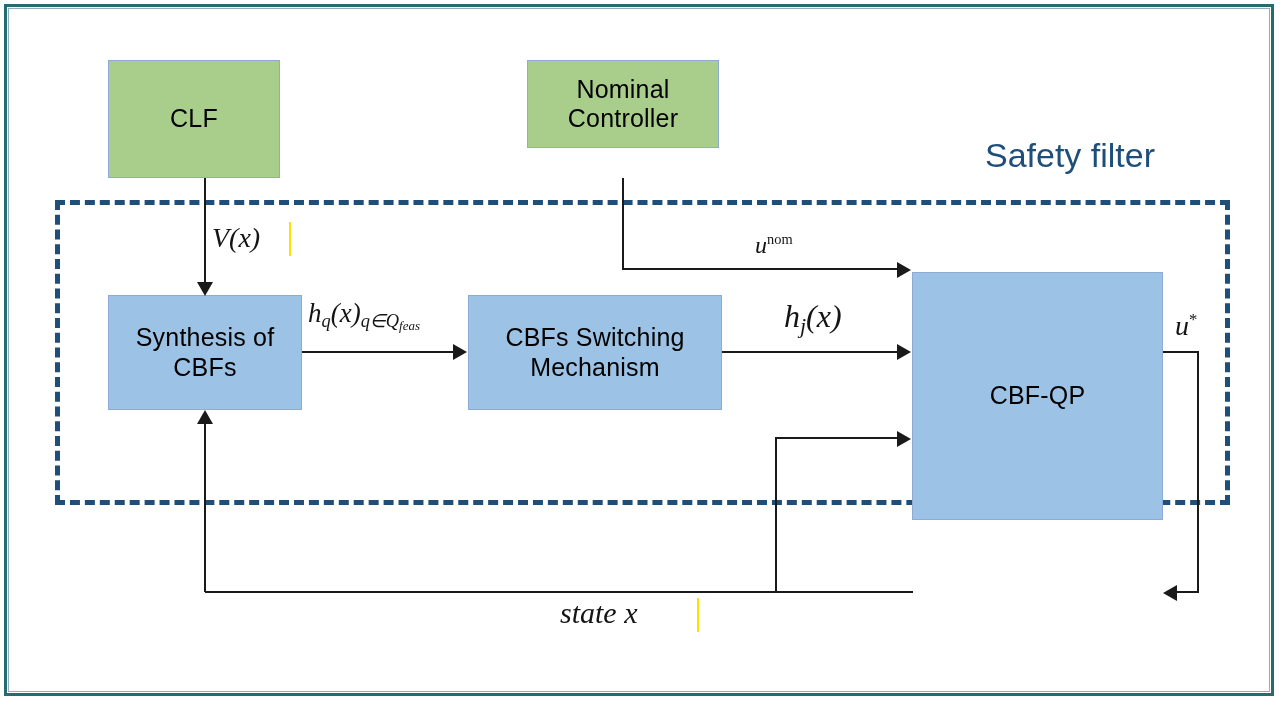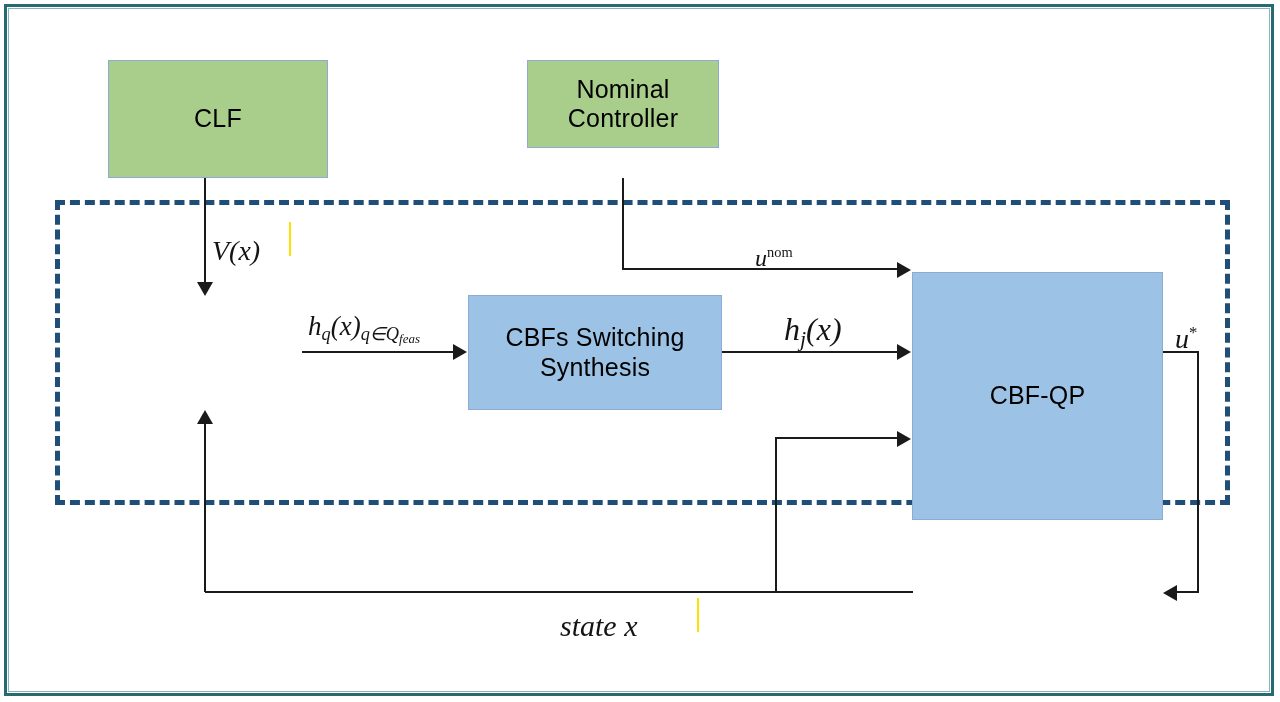--- a/index.html
+++ b/index.html
@@ -63,21 +63,21 @@
     color: #000000;
     font-family: "Liberation Sans", sans-serif;
     font-size: 25px;
     line-height: 1.18;
     letter-spacing: 0.2px;
   }
   .node.green { background: #a9ce8b; }
   .node.blue  { background: #9cc3e5; }
   .node.amber { background: #fcd762; }
 
-  #node-clf        { left:108px; top:60px;  width:220px; height:118px; }
+  #node-clf        { left:108px; top:60px;  width:172px; height:118px; }
   #node-nominal    { left:527px; top:60px;  width:192px; height:88px; }
   #node-synthesis  { left:108px; top:295px; width:194px; height:115px; }
   #node-switching  { left:468px; top:295px; width:254px; height:115px;text-align:center; }
   #node-cbfqp      { left:912px; top:230px; width:251px; height:248px;margin-top:42px; }
   #node-robot      { left:912px; top:533px; width:251px; height:118px; }
 
   
   #safety-filter-label {
     position: absolute;
     left: 950px;
@@ -91,21 +91,20 @@
   }
 
   
   .edge-label {
     position: absolute;
     font-family: "Liberation Serif", serif;
     font-style: italic;
     color: #141414;
     white-space: nowrap;
     line-height: 1;
-    margin-top: 13px;
   }
   .edge-label sub {
     font-size: 0.68em;
     font-style: italic;
     vertical-align: -0.28em;
   }
   .edge-label sup {
     font-size: 0.60em;
     font-style: normal;
     vertical-align: 0.62em;
@@ -162,37 +161,44 @@
 </style>
 </head>
 <body>
 
 <div id="canvas">
 
   <div id="outer-frame"></div>
   <div id="outer-frame-inner"></div>
 
   <div id="safety-region"></div>
+  <div id="safety-filter-label">Safety filter</div>
 
   <div class="node green" id="node-clf">
     <span>CLF</span>
   </div>
 
   <div class="node green" id="node-nominal">
     <span>
       <span>Nominal</span><br>
       <span>Controller</span>
     </span>
   </div>
 
+  <div class="node blue" id="node-synthesis">
+    <span>
+      <span>Synthesis of</span><br>
+      <span>CBFs</span>
+    </span>
+  </div>
 
   <div class="node blue" id="node-switching">
     <span>
       <span>CBFs Switching</span><br>
-      <span>Synthesis</span>
+      <span>Mechanism</span>
     </span>
   </div>
 
   <div class="node blue" id="node-cbfqp">
     <span>CBF-QP</span>
   </div>
 
 
   <div class="ln v" style="left:204px; top:178px; height:106px;"></div>
   <div class="arrow down" style="left:197px; top:282px;"></div>

